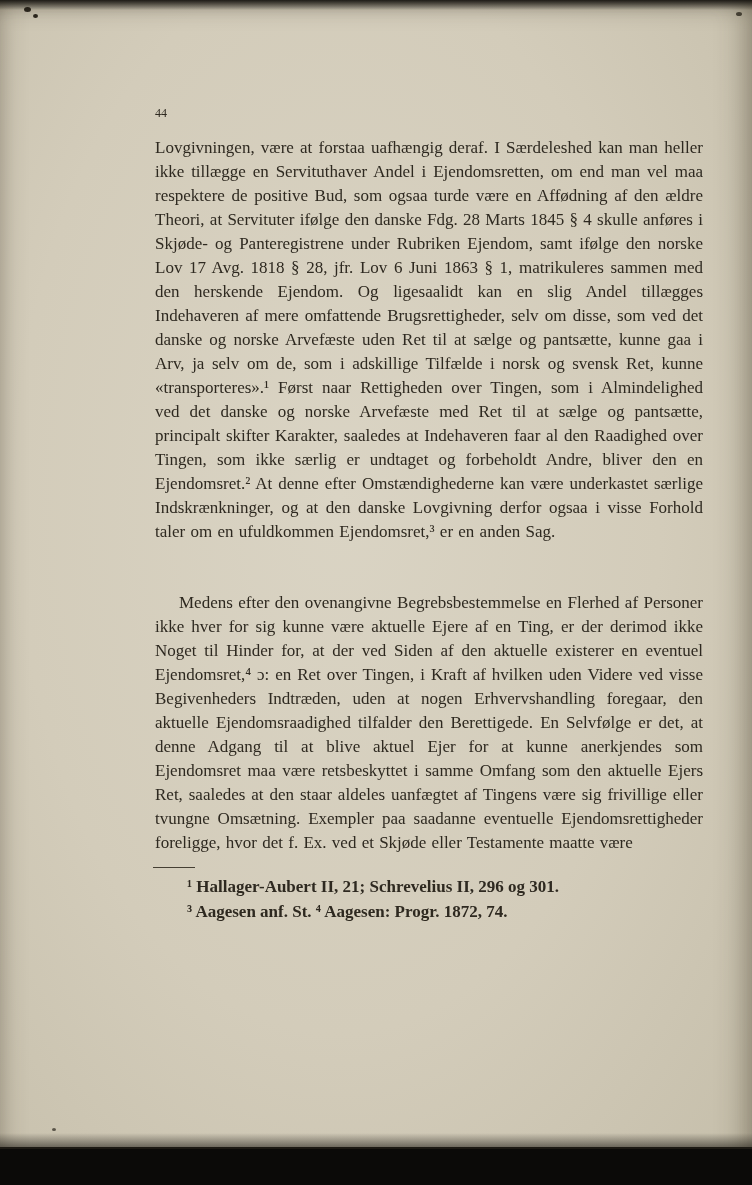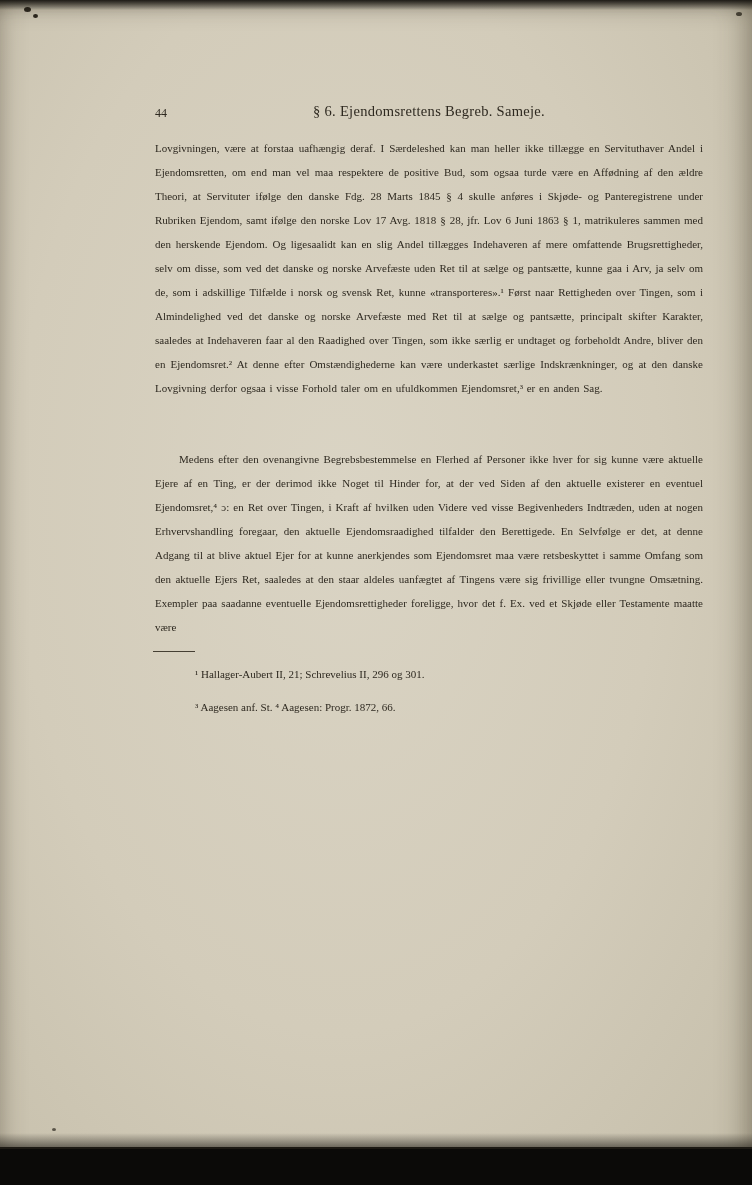--- a/index.html
+++ b/index.html
@@ -58,68 +58,68 @@
     text-align: right;
   }
   .running-title {
     text-align: center;
     font-size: 14.5px;
     letter-spacing: 0.3px;
     padding-top: 3px;
   }
   .body-text p {
     margin: 0;
-    font-size: 11px;
+    font-size: 17px;
     line-height: 24px;
     text-align: justify;
     word-spacing: 1px;
   }
   .body-text p.indented { text-indent: 24px; margin-top: 47px; }
   .footnote-rule {
     width: 42px;
     height: 0;
     border-top: 1.5px solid #453f33;
     margin: 12px 0 8px -2px;
   }
   .footnotes p {
-    margin: 12px;
-    font-size: 11px;
+    margin: 4px;
+    font-size: 17px;
     line-height: 21px;
     text-align: justify;
     text-indent: 28px;
+    font-weight: bold;
   }
 </style>
 </head>
 <body>
 
 <div class="scan">
   <div class="paper"></div>
 
   <div class="speck s1"></div>
   <div class="speck s2"></div>
   <div class="speck s3"></div>
   <div class="speck s4"></div>
 
   <div class="text-column">
 
     <div class="running-head">
       <span class="page-number">44</span>
-      <div class="running-title">§ 6. Ejendomsrettens Begreb. Sameje.</div>
     </div>
 
     <div class="body-text">
       <p>Lovgivningen, være at forstaa uafhængig deraf. I Særdeleshed kan man heller ikke tillægge en Servituthaver Andel i Ejendomsretten, om end man vel maa respektere de positive Bud, som ogsaa turde være en Affødning af den ældre Theori, at Servituter ifølge den danske Fdg. 28 Marts 1845 § 4 skulle anføres i Skjøde- og Panteregistrene under Rubriken Ejendom, samt ifølge den norske Lov 17 Avg. 1818 § 28, jfr. Lov 6 Juni 1863 § 1, matrikuleres sammen med den herskende Ejendom. Og ligesaalidt kan en slig Andel tillægges Indehaveren af mere omfattende Brugsrettigheder, selv om disse, som ved det danske og norske Arvefæste uden Ret til at sælge og pantsætte, kunne gaa i Arv, ja selv om de, som i adskillige Tilfælde i norsk og svensk Ret, kunne «transporteres».¹ Først naar Rettigheden over Tingen, som i Almindelighed ved det danske og norske Arvefæste med Ret til at sælge og pantsætte, principalt skifter Karakter, saaledes at Indehaveren faar al den Raadighed over Tingen, som ikke særlig er undtaget og forbeholdt Andre, bliver den en Ejendomsret.² At denne efter Omstændighederne kan være underkastet særlige Indskrænkninger, og at den danske Lovgivning derfor ogsaa i visse Forhold taler om en ufuldkommen Ejendomsret,³ er en anden Sag.</p>
       <p class="indented">Medens efter den ovenangivne Begrebsbestemmelse en Flerhed af Personer ikke hver for sig kunne være aktuelle Ejere af en Ting, er der derimod ikke Noget til Hinder for, at der ved Siden af den aktuelle existerer en eventuel Ejendomsret,⁴ ɔ: en Ret over Tingen, i Kraft af hvilken uden Videre ved visse Begivenheders Indtræden, uden at nogen Erhvervshandling foregaar, den aktuelle Ejendomsraadighed tilfalder den Berettigede. En Selvfølge er det, at denne Adgang til at blive aktuel Ejer for at kunne anerkjendes som Ejendomsret maa være retsbeskyttet i samme Omfang som den aktuelle Ejers Ret, saaledes at den staar aldeles uanfægtet af Tingens være sig frivillige eller tvungne Omsætning. Exempler paa saadanne eventuelle Ejendomsrettigheder foreligge, hvor det f. Ex. ved et Skjøde eller Testamente maatte være</p>
     </div>
 
     <div class="footnote-rule"></div>
 
     <div class="footnotes">
       <p>¹ Hallager-Aubert II, 21; Schrevelius II, 296 og 301.</p>
-      <p>³ Aagesen anf. St.  ⁴ Aagesen: Progr. 1872, 66.</p>
+      <p>³ Aagesen anf. St.  ⁴ Aagesen: Progr. 1872, 74.</p>
     </div>
 
   </div>
 
   <div class="edge-top"></div>
   <div class="edge-bottom-fade"></div>
   <div class="edge-bottom"></div>
 </div>
 
 </body></html>

